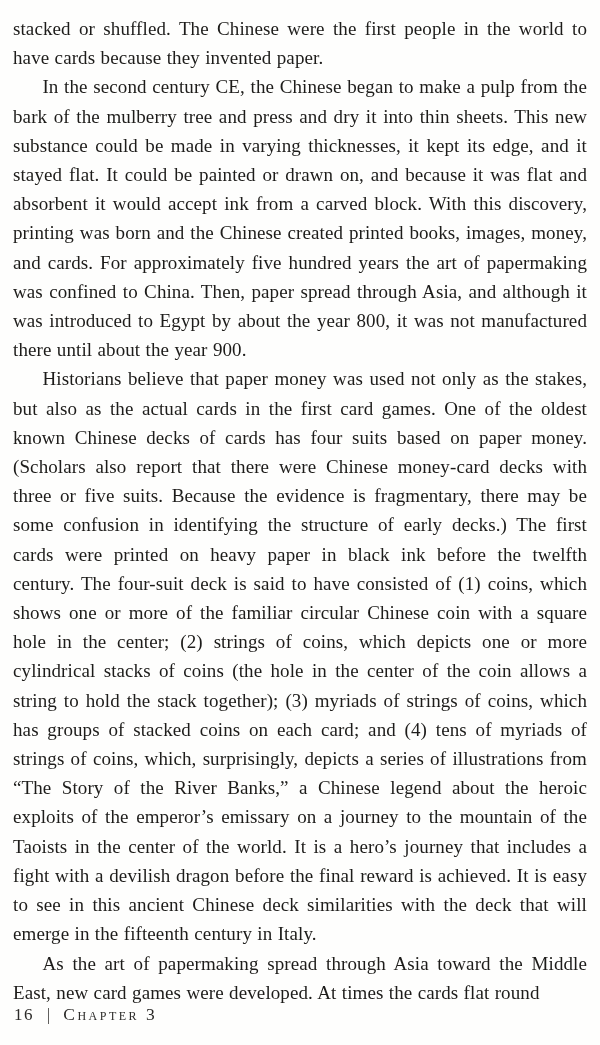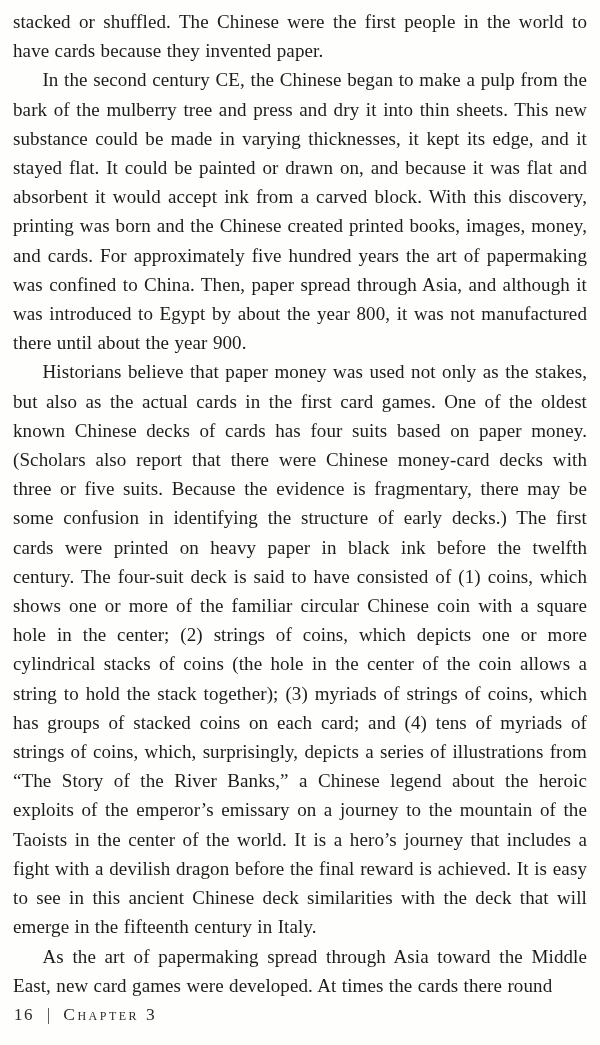--- a/index.html
+++ b/index.html
@@ -7,21 +7,21 @@
     padding: 0;
     background: #f4f4f2;
   }
   .page {
     position: relative;
     width: 600px;
     height: 1045px;
     margin: 0 auto;
     background: #fefefd;
     box-sizing: border-box;
-    padding: 7px 13px 0 13px;
+    padding: 14px 13px 0 13px;
     font-family: "Liberation Serif", "DejaVu Serif", serif;
     color: #1d1c1a;
     overflow: hidden;
   }
   .body-text p {
     margin: 0;
     font-size: 19px;
     line-height: 29.2px;
     text-align: justify;
     text-indent: 1.55em;
@@ -55,21 +55,21 @@
   }
 </style>
 </head>
 <body>
 
 <div class="page">
   <div class="body-text">
     <p class="no-indent">stacked or shuffled. The Chinese were the first people in the world to have cards because they invented paper.</p>
     <p>In the second century CE, the Chinese began to make a pulp from the bark of the mulberry tree and press and dry it into thin sheets. This new substance could be made in varying thicknesses, it kept its edge, and it stayed flat. It could be painted or drawn on, and because it was flat and absorbent it would accept ink from a carved block. With this discovery, printing was born and the Chinese created printed books, images, money, and cards. For approximately five hundred years the art of papermaking was confined to China. Then, paper spread through Asia, and although it was introduced to Egypt by about the year 800, it was not manufactured there until about the year 900.</p>
     <p>Historians believe that paper money was used not only as the stakes, but also as the actual cards in the first card games. One of the oldest known Chinese decks of cards has four suits based on paper money. (Scholars also report that there were Chinese money-card decks with three or five suits. Because the evidence is fragmentary, there may be some confusion in identifying the structure of early decks.) The first cards were printed on heavy paper in black ink before the twelfth century. The four-suit deck is said to have consisted of (1) coins, which shows one or more of the familiar circular Chinese coin with a square hole in the center; (2) strings of coins, which depicts one or more cylindrical stacks of coins (the hole in the center of the coin allows a string to hold the stack together); (3) myriads of strings of coins, which has groups of stacked coins on each card; and (4) tens of myriads of strings of coins, which, surprisingly, depicts a series of illustrations from “The Story of the River Banks,” a Chinese legend about the heroic exploits of the emperor’s emissary on a journey to the mountain of the Taoists in the center of the world. It is a hero’s journey that includes a fight with a devilish dragon before the final reward is achieved. It is easy to see in this ancient Chinese deck similarities with the deck that will emerge in the fifteenth century in Italy.</p>
-    <p>As the art of papermaking spread through Asia toward the Middle East, new card games were developed. At times the cards there round</p>
+    <p>As the art of papermaking spread through Asia toward the Middle East, new card games were developed. At times the cards flat round</p>
   </div>
 
   <div class="footer">
     <span class="pagenum">16</span>
     <span class="sep">|</span>
     <span class="chapter">Chapter 3</span>
   </div>
 </div>
 
 </body></html>

